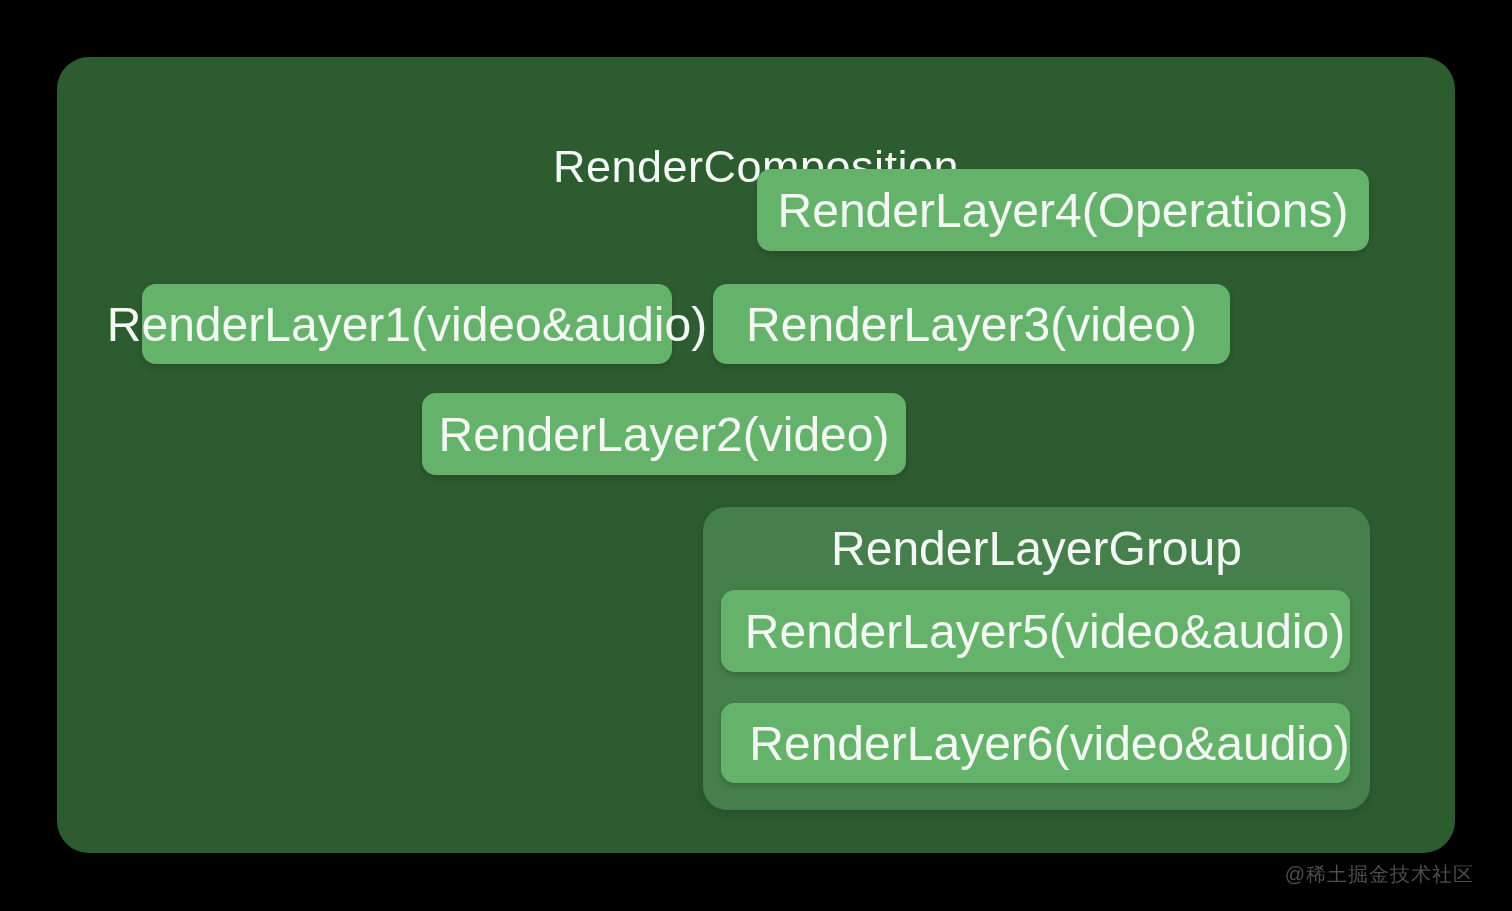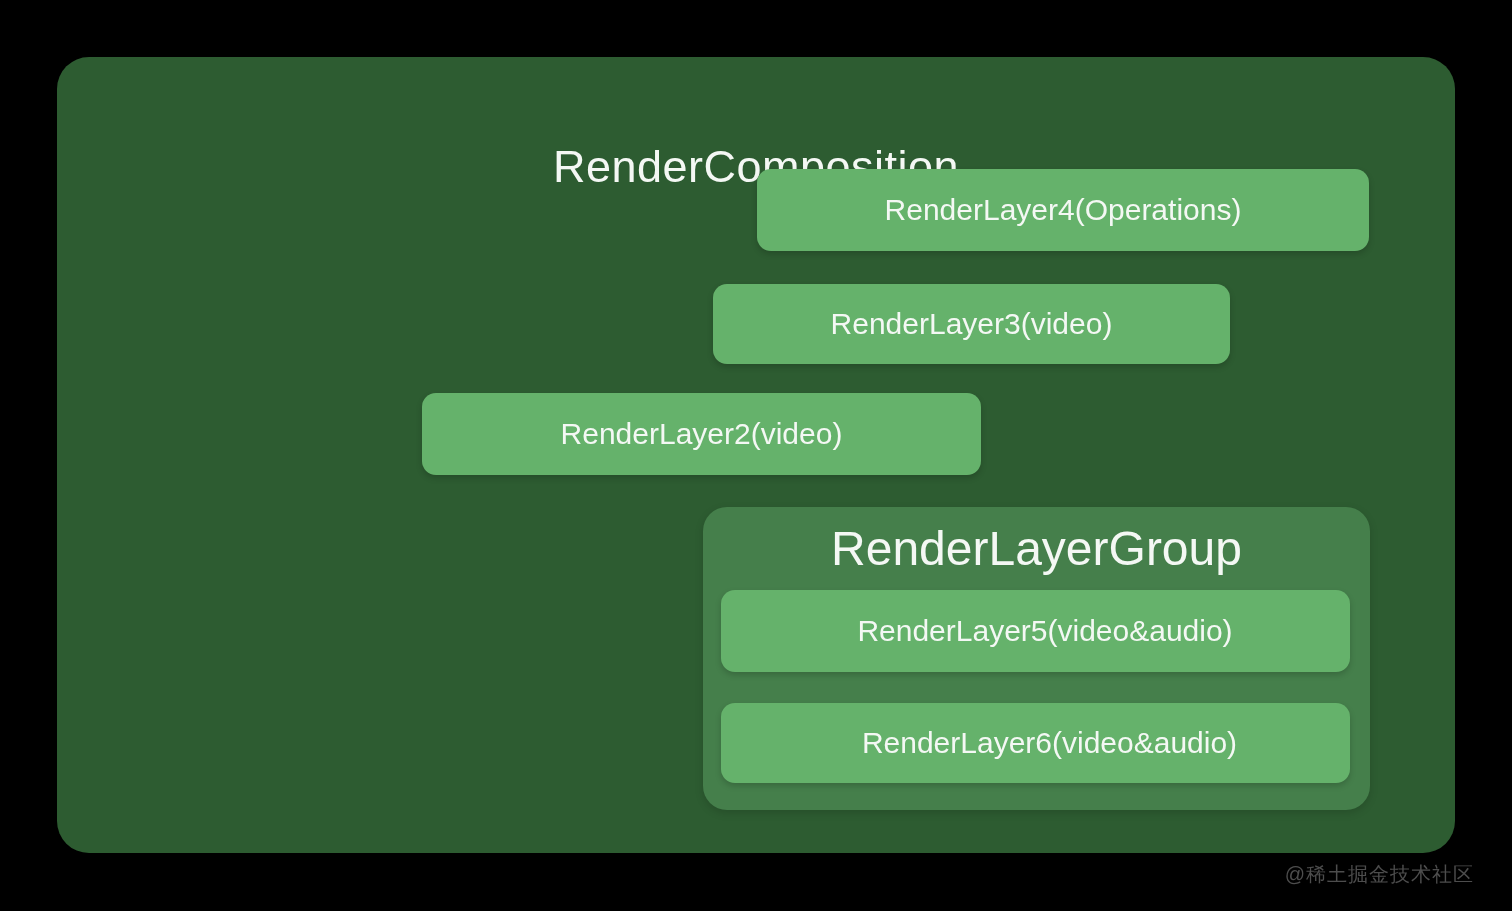--- a/index.html
+++ b/index.html
@@ -40,30 +40,30 @@
     letter-spacing: 0.5px;
   }
   .layer-box {
     position: absolute;
     display: flex;
     align-items: center;
     justify-content: center;
     background: var(--layer-bg);
     border-radius: 14px;
     color: var(--text-color);
-    font-size: 30px;
+    font-size: 48px;
     font-weight: 400;
     box-shadow: 0 3px 6px rgba(0,0,0,0.18);
     white-space: nowrap;
   }
   
   .layer4 { left: 700px; top: 112px; width: 612px; height: 82px; }
   .layer1 { left:  85px; top: 227px; width: 530px; height: 80px; }
   .layer3 { left: 656px; top: 227px; width: 517px; height: 80px; }
-  .layer2 { left: 365px; top: 336px; width: 559px; height: 82px; }
+  .layer2 { left: 365px; top: 336px; width: 484px; height: 82px; }
   .layer-group {
     position: absolute;
     left: 646px; top: 450px;
     width: 667px; height: 303px;
     background: var(--group-bg);
     border-radius: 24px;
     box-shadow: 0 3px 8px rgba(0,0,0,0.15);
   }
   .group-title {
     position: absolute;
@@ -91,20 +91,21 @@
 <body>
 
 <div class="page">
 
   <div class="composition">
 
     <div class="comp-title">RenderComposition</div>
 
     <div class="layer-box layer4">RenderLayer4(Operations)</div>
 
+    <div class="layer-box layer1">RenderLayer1(video&amp;audio)</div>
 
     <div class="layer-box layer3">RenderLayer3(video)</div>
 
     <div class="layer-box layer2">RenderLayer2(video)</div>
 
     <div class="layer-group">
       <div class="group-title">RenderLayerGroup</div>
 
       <div class="layer-box layer5">RenderLayer5(video&amp;audio)</div>
 

